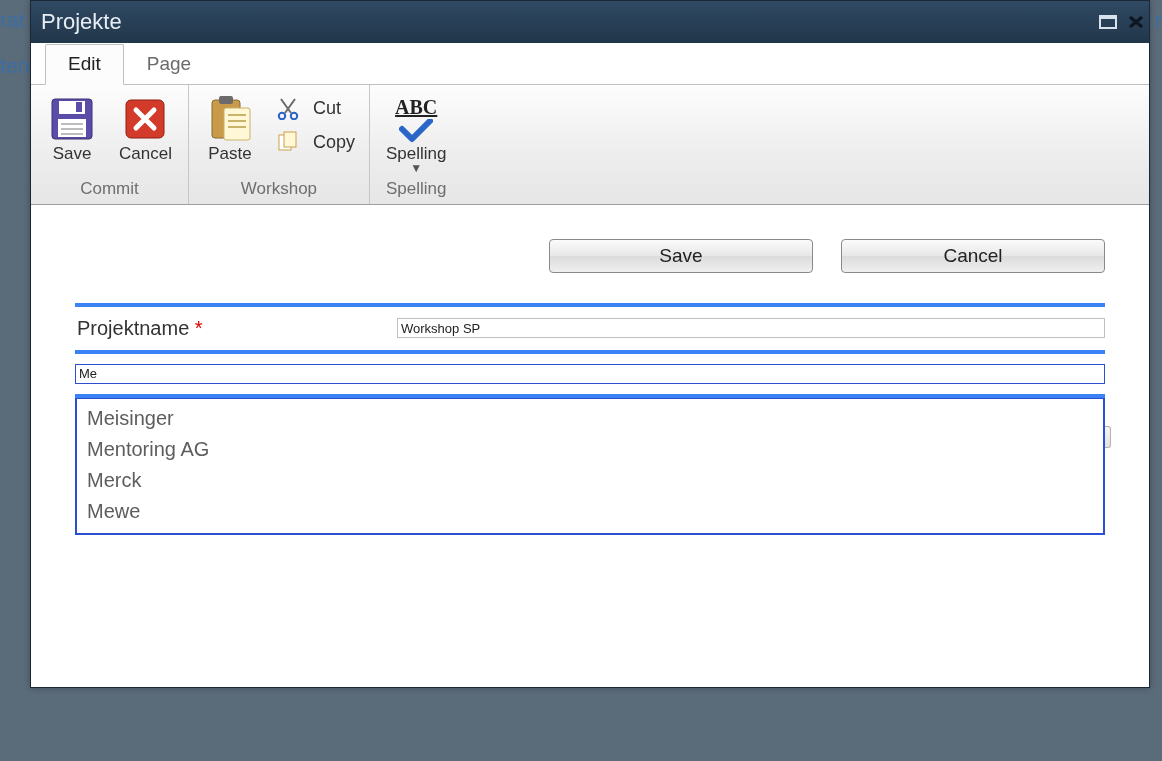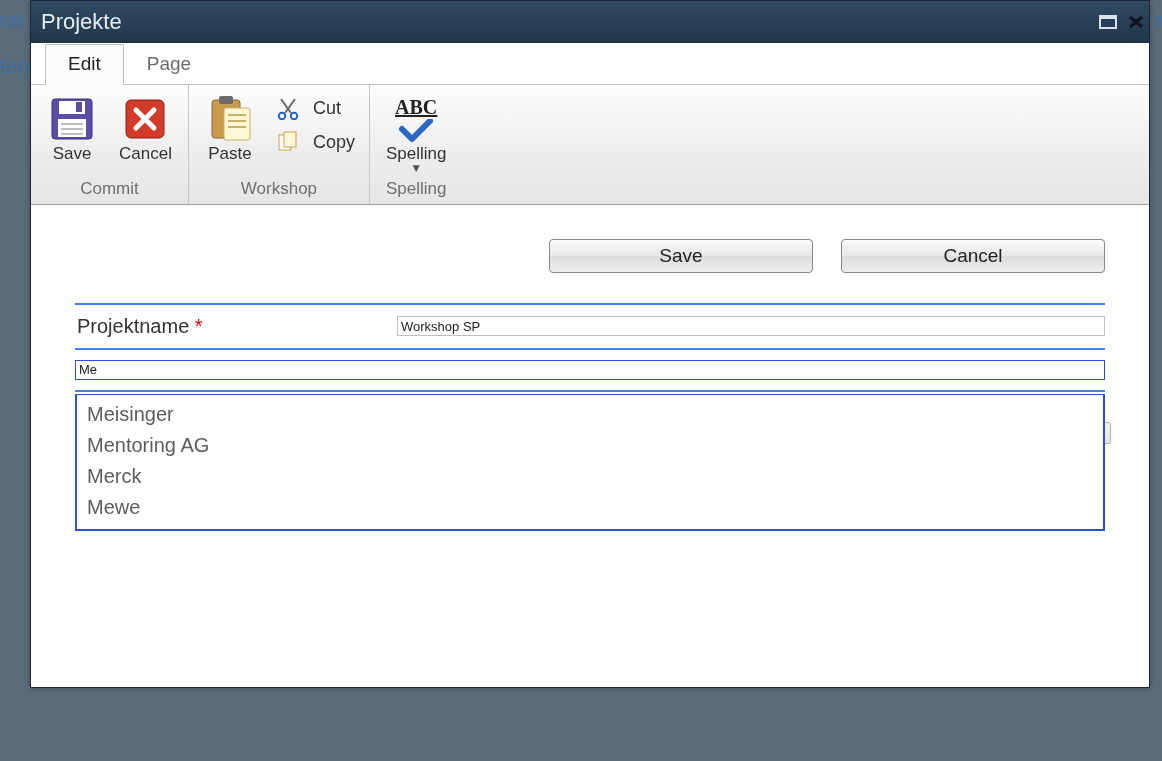--- a/index.html
+++ b/index.html
@@ -63,21 +63,21 @@
 
   
   .form-area { padding:34px 44px 10px 44px; }
   .btn-row { display:flex; justify-content:flex-end; gap:28px; margin-bottom:30px; }
   .push-btn {
     width:264px; height:34px;
     border:1px solid #8a8a8a; border-radius:4px;
     background: linear-gradient(#fbfbfb,#e7e7e7 50%,#dcdcdc 51%,#efefef);
     font-size:19px; color:#222; cursor:pointer;
   }
-  .field-row { display:flex; align-items:center; border-top:2px solid #3b82f6; padding:10px 0; }
+  .field-row { display:flex; align-items:center; border-top:4px solid #3b82f6; padding:10px 0; }
   .field-row:first-of-type { border-top:1px solid #e0e0e0; }
   .field-label { width:322px; font-size:20px; color:#333; padding-left:2px; }
   .req { color:#d00; }
   .field-input-wrap { flex:1; position:relative; }
   .txt-input {
     width:100%; height:20px;
     border:1px solid #bfbfbf;
     padding:0 3px; font-size:13px; color:#222;
     background:#fff;
   }

